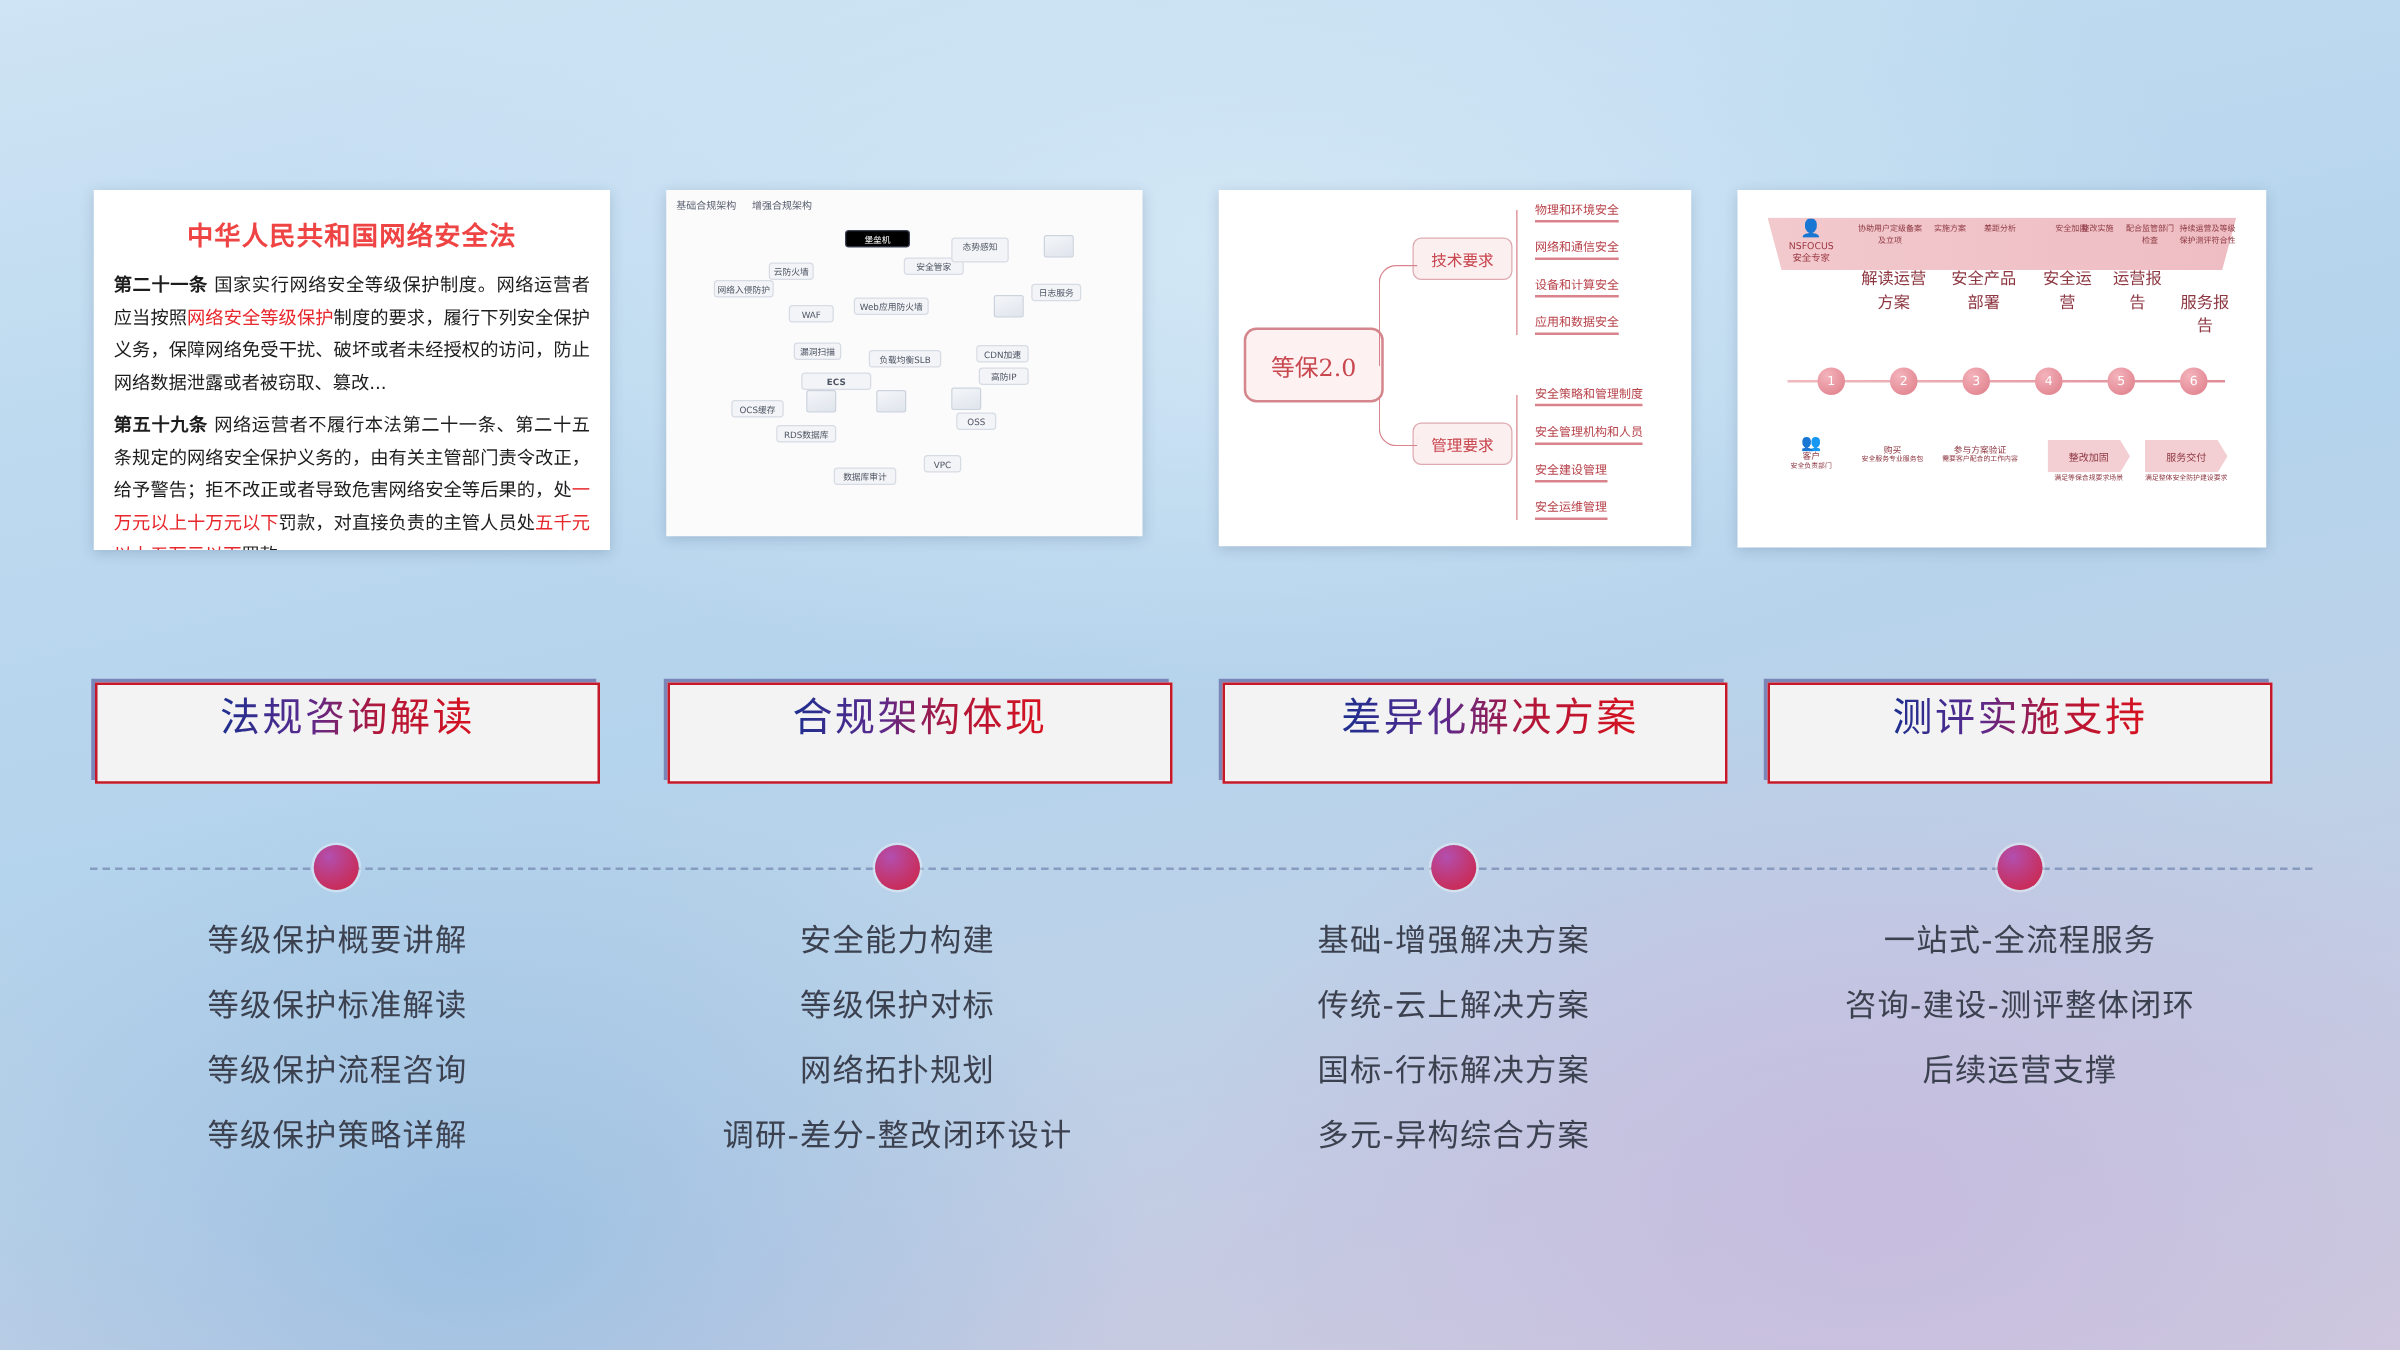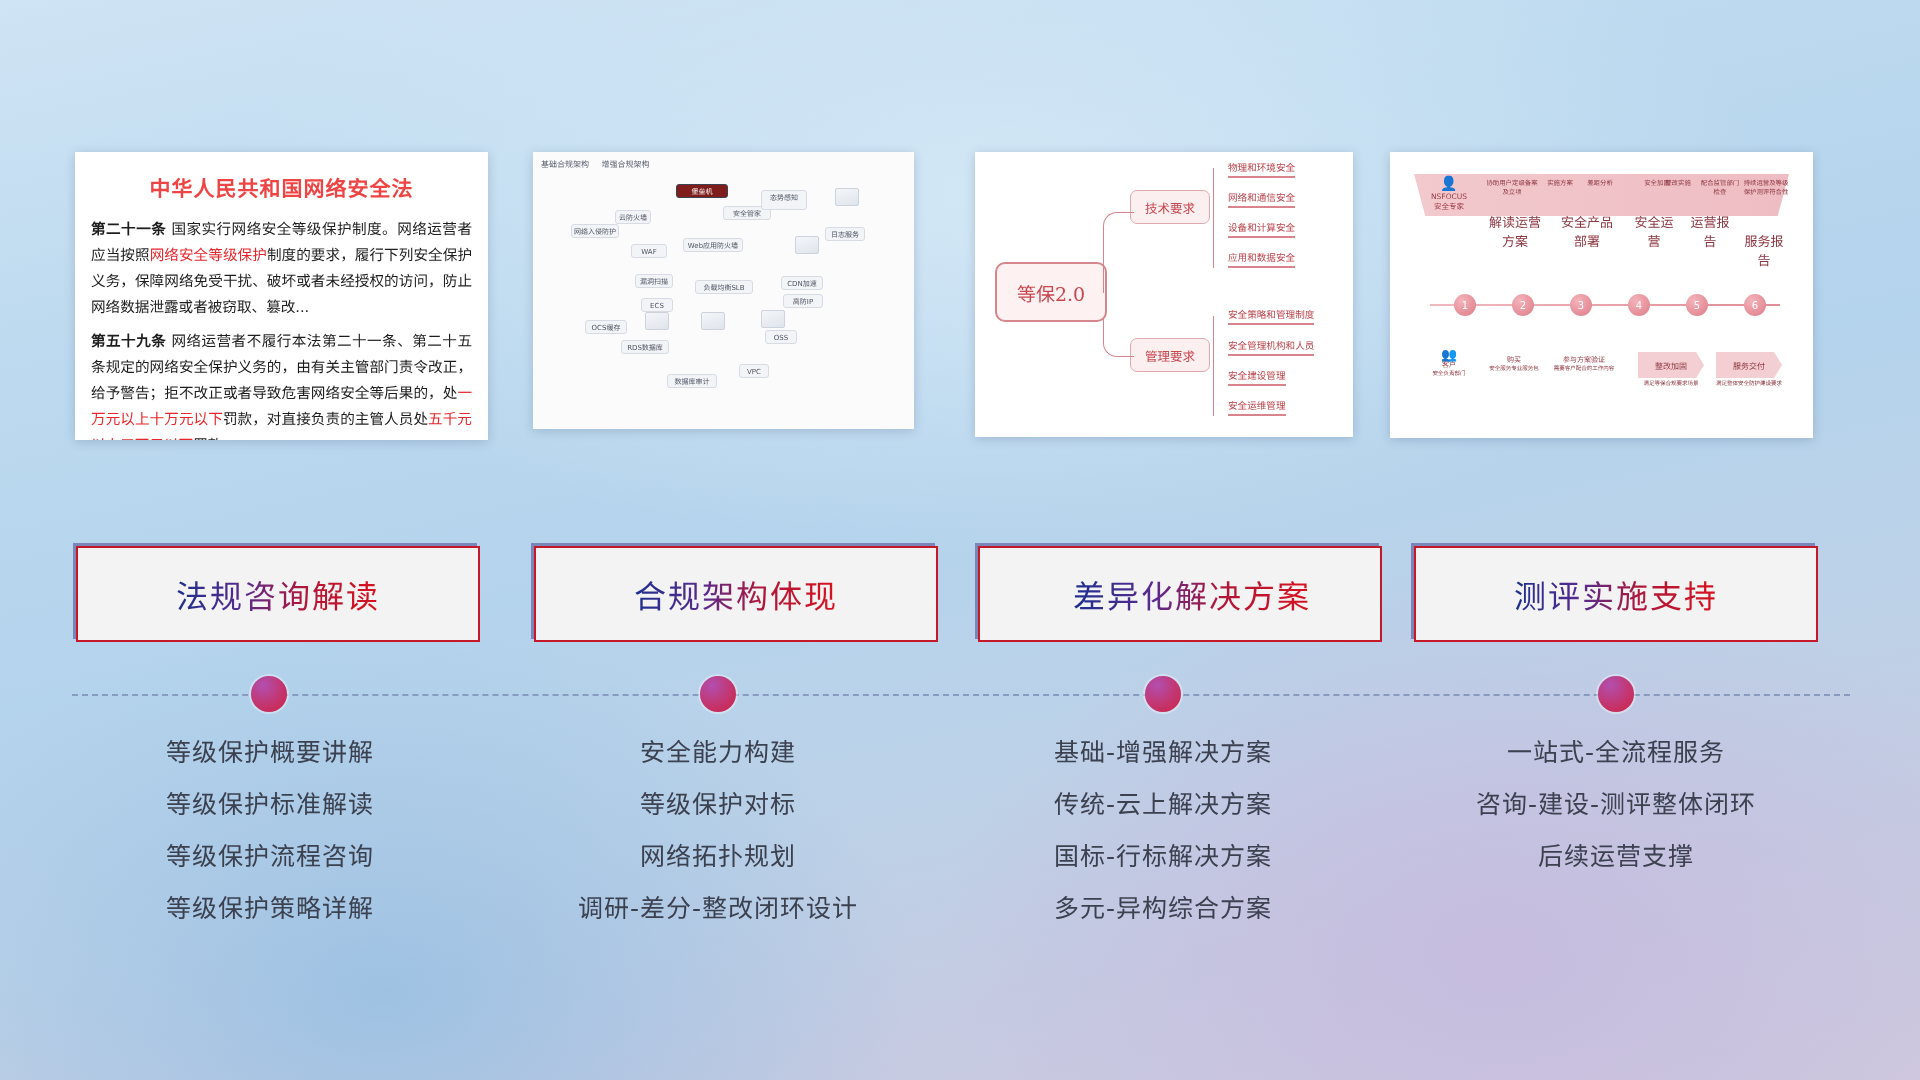--- a/index.html
+++ b/index.html
@@ -64,21 +64,21 @@
     border: 1px solid #d7dce4;
     border-radius: 3px;
     font-size: 7px;
     color: #4e5563;
     text-align: center;
     line-height: 1.25;
     padding: 3px 2px;
     box-sizing: border-box;
     font-family: "DejaVu Sans", sans-serif;
   }
-  .arch-node.dark { background:#7f1d1d; color:#fff; border-color:#3c4252; }
+  .arch-node.dark { background:#000000; color:#fff; border-color:#3c4252; }
   .arch-cube {
     position:absolute; width:22px; height:16px; border-radius:2px;
     background: linear-gradient(160deg,#f4f6f9,#dfe4ec);
     border:1px solid #ccd3dd;
   }
   
   #card-mind { left: 975px; top: 152px; width: 378px; height: 285px; }
   .mm-root {
     position:absolute; left:20px; top:110px; width:108px; height:56px;
     border:2px solid #d4868c; border-radius:10px;
@@ -128,26 +128,25 @@
     clip-path: polygon(0 0, 88% 0, 100% 50%, 88% 100%, 0 100%);
     color:#8d3741; font-size:8px; display:flex; align-items:center; justify-content:center;
     font-family:"DejaVu Sans", sans-serif;
   }
   .nsf-person { position:absolute; font-size:7px; color:#8d3741; text-align:center;
                 font-family:"DejaVu Sans", sans-serif; line-height:1.3; }
   
   .head-box {
     position: absolute;
     top: 546px;
-    height: 96px;
+    height: 81px;
     background: #f3f3f3;
     border: 2px solid #c5192a;
     box-shadow: -3px -3px 0 0 #7b86b8;
     display: flex;
-    align-items: center;
     justify-content: center;
     box-sizing: border-box;
   }
   .head-text {
     font-size: 32px;
     font-weight: 500;
     letter-spacing: 2px;
     background: linear-gradient(90deg, #1d2f8e 0%, #5a2a8e 34%, #b0173a 62%, #d8121f 100%);
     -webkit-background-clip: text;
     background-clip: text;
@@ -228,21 +227,21 @@
     </div>
 
     <div class="arch-node dark" style="left:143px; top:32px; width:52px; height:14px;">堡垒机</div>
     <div class="arch-node" style="left:190px; top:54px; width:48px; height:14px;">安全管家</div>
     <div class="arch-node" style="left:228px; top:38px; width:46px; height:20px;">态势感知</div>
     <div class="arch-node" style="left:82px; top:58px; width:36px; height:14px;">云防火墙</div>
     <div class="arch-node" style="left:38px; top:72px; width:48px; height:14px;">网络入侵防护</div>
     <div class="arch-node" style="left:98px; top:92px; width:36px; height:14px;">WAF</div>
     <div class="arch-node" style="left:150px; top:86px; width:60px; height:14px;">Web应用防火墙</div>
     <div class="arch-node" style="left:102px; top:122px; width:38px; height:14px;">漏洞扫描</div>
-    <div class="arch-node" style="left:108px; top:146px; width:32px; height:14px;">ECS</div>
+    <div class="arch-node" style="left:108px; top:146px; width:56px; height:14px;font-weight:bold;">ECS</div>
     <div class="arch-node" style="left:162px; top:128px; width:58px; height:14px;">负载均衡SLB</div>
     <div class="arch-node" style="left:248px; top:124px; width:42px; height:14px;">CDN加速</div>
     <div class="arch-node" style="left:250px; top:142px; width:40px; height:14px;">高防IP</div>
     <div class="arch-node" style="left:232px; top:178px; width:32px; height:14px;">OSS</div>
     <div class="arch-node" style="left:88px; top:188px; width:48px; height:14px;">RDS数据库</div>
     <div class="arch-node" style="left:52px; top:168px; width:42px; height:14px;">OCS缓存</div>
     <div class="arch-node" style="left:206px; top:212px; width:30px; height:14px;">VPC</div>
     <div class="arch-node" style="left:134px; top:222px; width:50px; height:14px;">数据库审计</div>
     <div class="arch-node" style="left:292px; top:62px; width:40px; height:14px;margin-top:13px;">日志服务</div>
 

